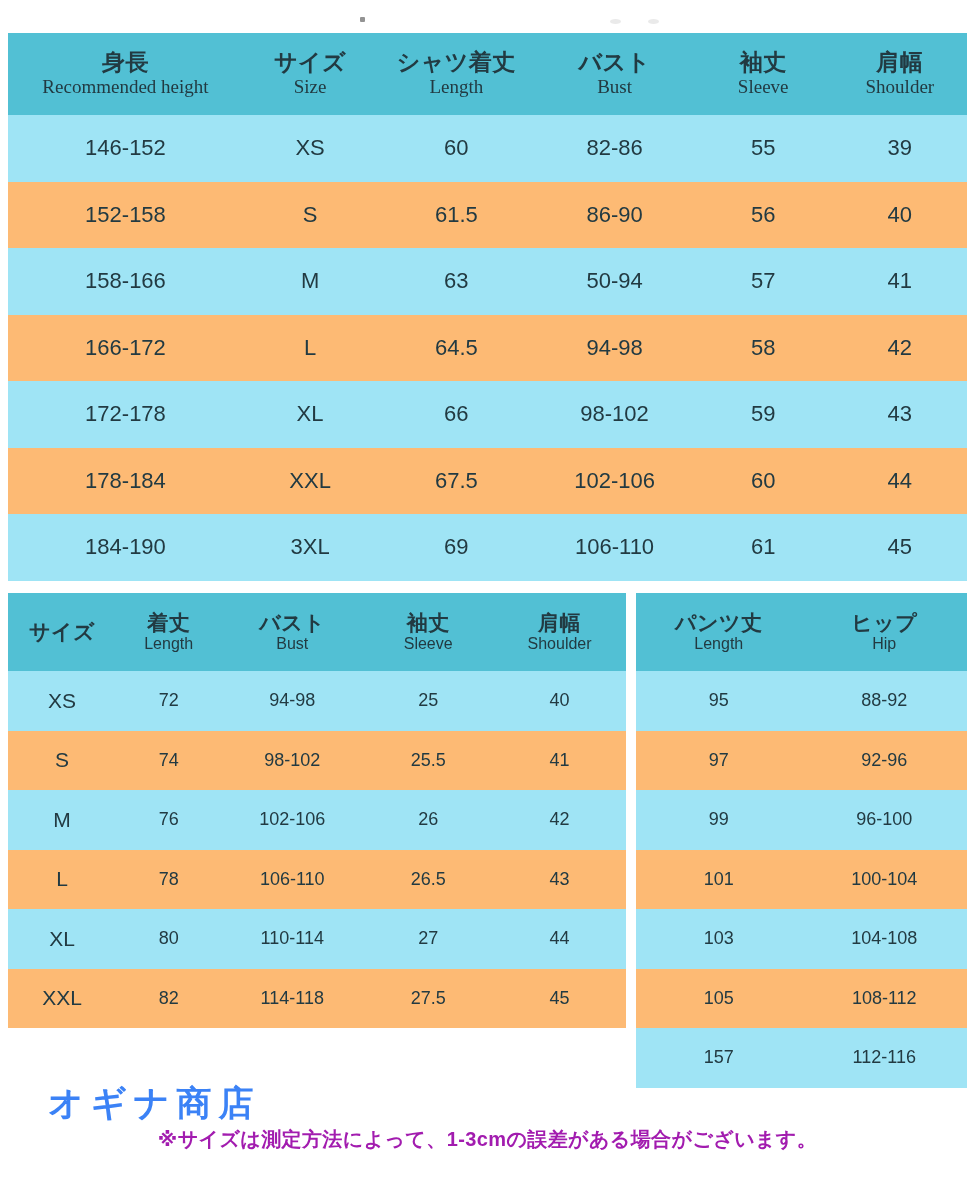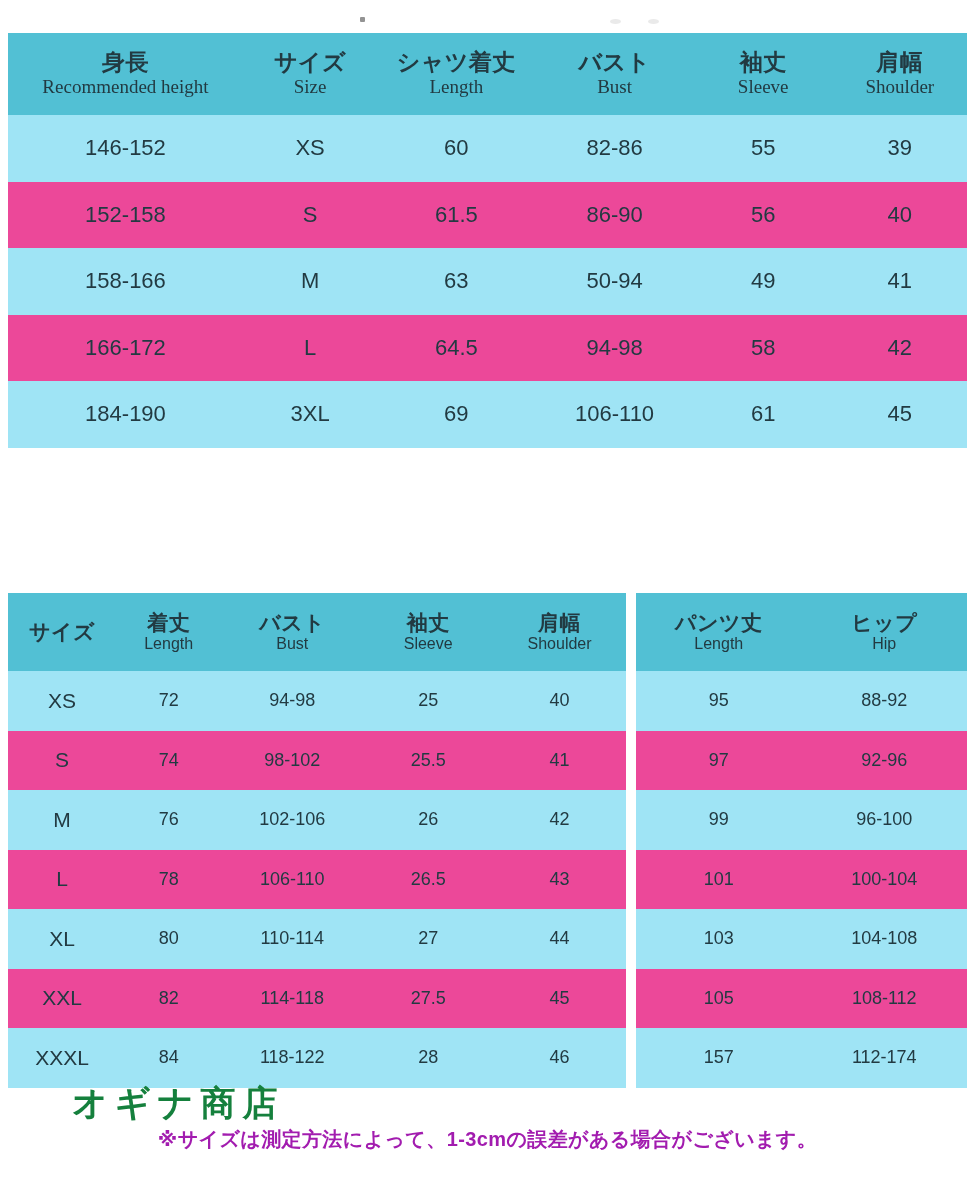--- a/index.html
+++ b/index.html
@@ -36,21 +36,21 @@
     text-align: center;
     vertical-align: middle;
     color: #223a42;
     font-weight: normal;
   }
 
   .hdr-row > th {
     background: #52c0d4;
   }
   .row-light > td { background: #9fe4f5; }
-  .row-dark  > td { background: #ec4899; }
+  .row-dark  > td { background: #fdba74; }
 
   .hdr-jp {
     display: block;
     font-weight: bold;
     line-height: 1.12;
     letter-spacing: 0.5px;
   }
   .hdr-en {
     display: block;
     line-height: 1.15;
@@ -101,24 +101,24 @@
     text-align: center;
     font-size: 20px;
     font-weight: bold;
     color: #a21caf;
     letter-spacing: 0.4px;
   }
 
   
   .watermark {
     position: absolute;
-    left: 72px;
+    left: 48px;
     top: 1080px;
     font-size: 35px;
-    color: #15803d;
+    color: #3b82f6;
     letter-spacing: 7px;
     font-weight: bold;
     pointer-events: none;
     user-select: none;
     font-family: Liberation Serif, serif;
   }
 
   
   .artifact {
     position: absolute;
@@ -192,30 +192,46 @@
           <td>61.5</td>
           <td>86-90</td>
           <td>56</td>
           <td>40</td>
         </tr>
         <tr class="row-light">
           <td>158-166</td>
           <td>M</td>
           <td>63</td>
           <td>50-94</td>
-          <td>49</td>
+          <td>57</td>
           <td>41</td>
         </tr>
         <tr class="row-dark">
           <td>166-172</td>
           <td>L</td>
           <td>64.5</td>
           <td>94-98</td>
           <td>58</td>
           <td>42</td>
+        </tr>
+        <tr class="row-light">
+          <td>172-178</td>
+          <td>XL</td>
+          <td>66</td>
+          <td>98-102</td>
+          <td>59</td>
+          <td>43</td>
+        </tr>
+        <tr class="row-dark">
+          <td>178-184</td>
+          <td>XXL</td>
+          <td>67.5</td>
+          <td>102-106</td>
+          <td>60</td>
+          <td>44</td>
         </tr>
         <tr class="row-light">
           <td>184-190</td>
           <td>3XL</td>
           <td>69</td>
           <td>106-110</td>
           <td>61</td>
           <td>45</td>
         </tr>
       </tbody>
@@ -292,27 +308,20 @@
             <td>27</td>
             <td>44</td>
           </tr>
           <tr class="row-dark">
             <td class="cell-size">XXL</td>
             <td>82</td>
             <td>114-118</td>
             <td>27.5</td>
             <td>45</td>
           </tr>
-          <tr class="row-light">
-            <td class="cell-size">XXXL</td>
-            <td>84</td>
-            <td>118-122</td>
-            <td>28</td>
-            <td>46</td>
-          </tr>
         </tbody>
       </table>
     </div>
 
     <div class="t2-right">
       <table class="sz-table t2">
         <colgroup>
           <col style="width:50%">
           <col style="width:50%">
         </colgroup>
@@ -348,21 +357,21 @@
           <tr class="row-light">
             <td>103</td>
             <td>104-108</td>
           </tr>
           <tr class="row-dark">
             <td>105</td>
             <td>108-112</td>
           </tr>
           <tr class="row-light">
             <td>157</td>
-            <td>112-174</td>
+            <td>112-116</td>
           </tr>
         </tbody>
       </table>
     </div>
   </div>
 
   <div class="watermark">オギナ商店</div>
 
   <div class="note">※サイズは測定方法によって、1-3cmの誤差がある場合がございます。</div>
 

